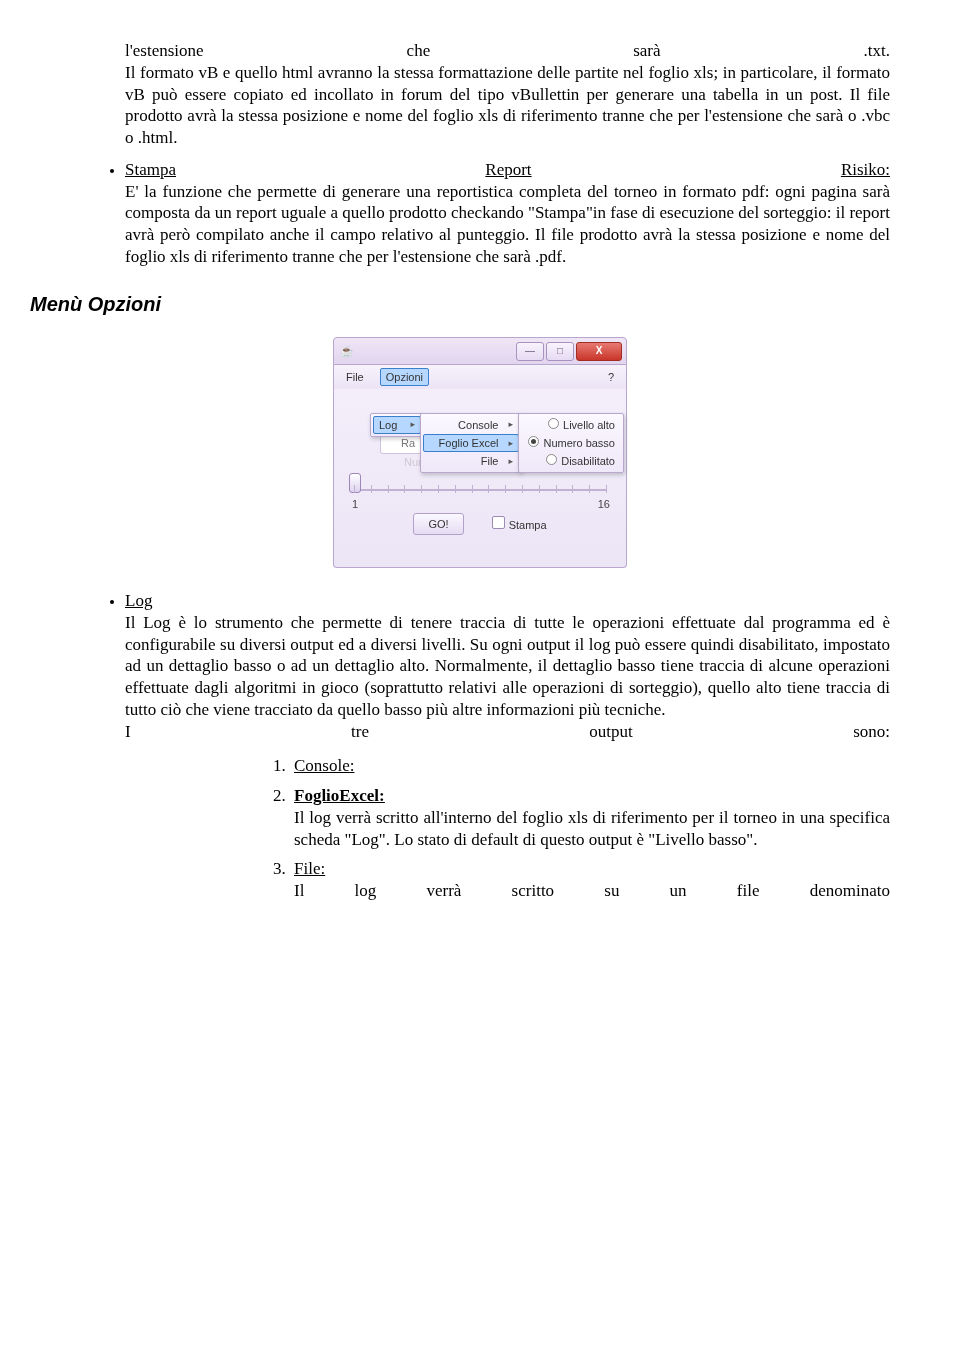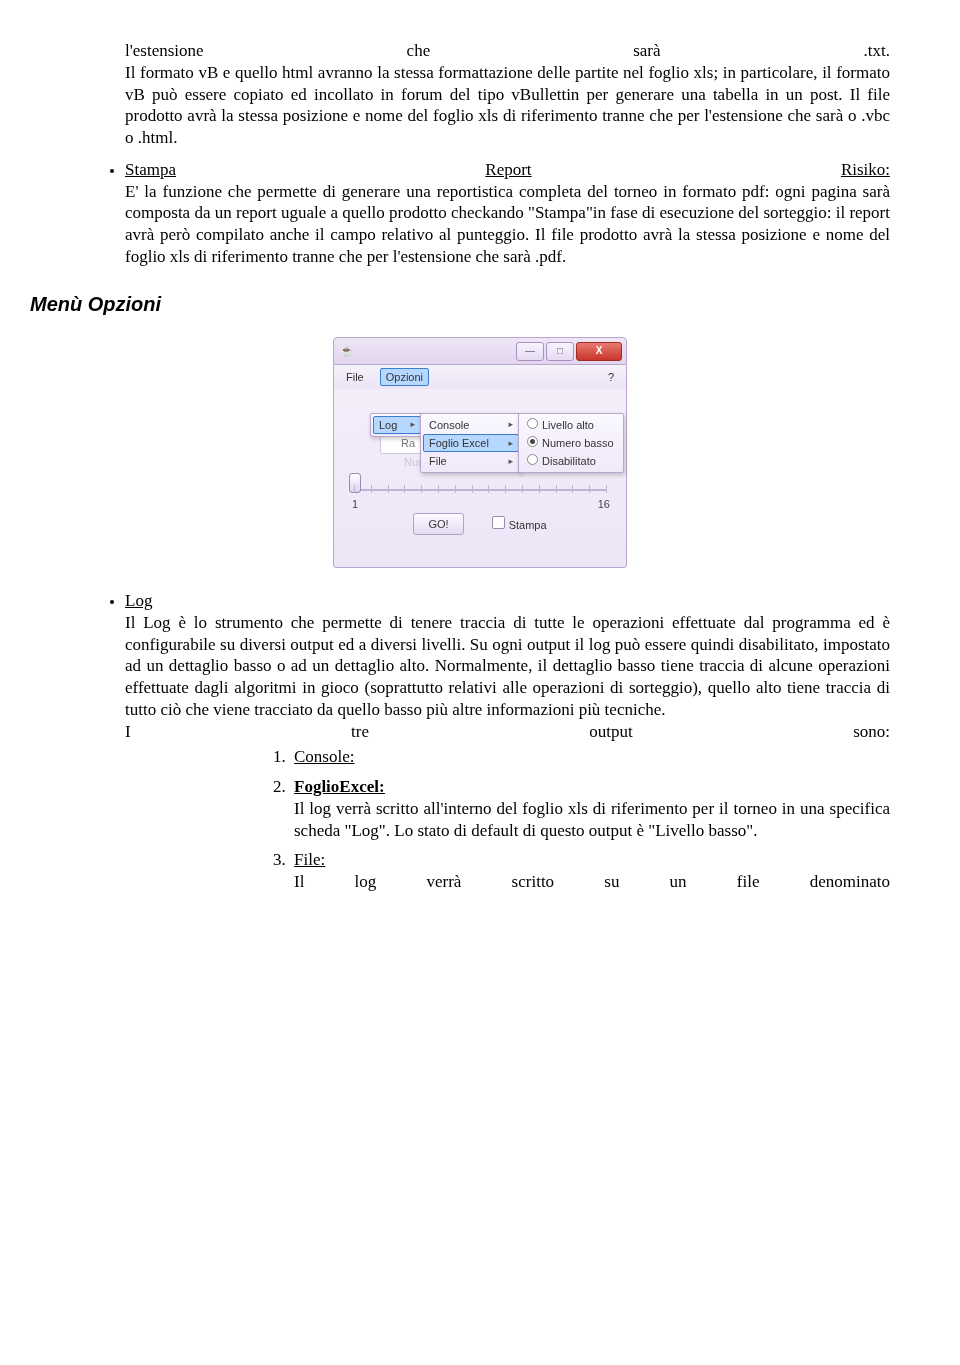--- a/index.html
+++ b/index.html
@@ -34,21 +34,21 @@
   ul.bullets > li::marker { font-size: 14px; }
   .u { text-decoration: underline; }
   h2.section {
     font-family: Arial, Helvetica, sans-serif;
     font-style: italic;
     font-weight: bold;
     font-size: 20px;
     margin: 24px 0 20px -40px;
   }
   ol.numlist {
-    margin: 4px 0 0 0;
+    margin: 13px 0 0 0;
     padding-left: 165px;
   }
   ol.numlist > li {
     padding-left: 4px;
     margin-bottom: 8px;
     text-align: justify;
   }
   .sub-title {
     display: flex;
     text-decoration: underline;
@@ -130,21 +130,21 @@
     position: absolute;
     background: linear-gradient(#fbf8ff,#efe8f9);
     border: 1px solid #b7a8cc;
     border-radius: 2px;
     box-shadow: 1px 2px 4px rgba(0,0,0,.2);
     padding: 2px;
     z-index: 5;
   }
   .submenu .row {
     padding: 2px 6px;
-    display: flex; align-items: center; justify-content: space-between;
+    display: flex; align-items: center; justify-content: flex-end;
     gap: 10px;
     white-space: nowrap;
   }
   .submenu .row .arrow { font-size: 9px; color:#555; }
   .submenu .row.hi { background:#b6d7ff; border:1px solid #3a7fce; padding:1px 5px; border-radius:2px; }
 
   .sm-log { top: 24px; left: 36px; width: 48px; }
   .sm-log .row { justify-content: space-between; }
   .sm-targets { top: 24px; left: 86px; width: 96px; }
   .sm-levels  { top: 24px; left: 184px; width: 100px; }

